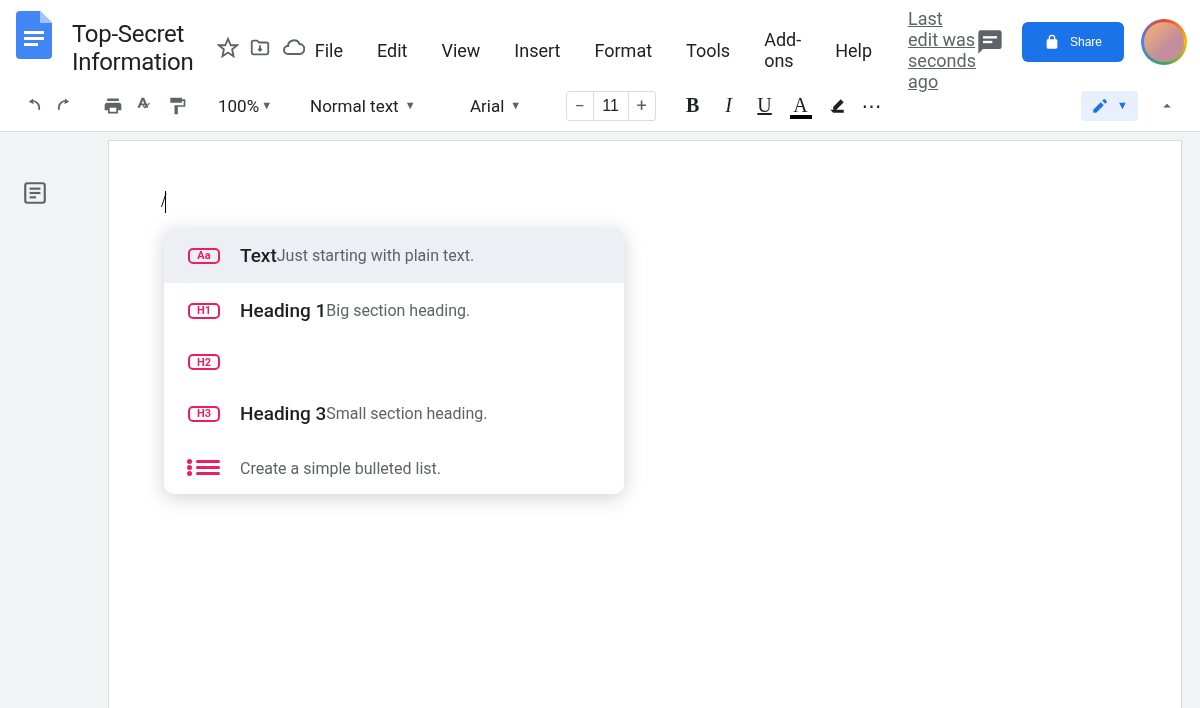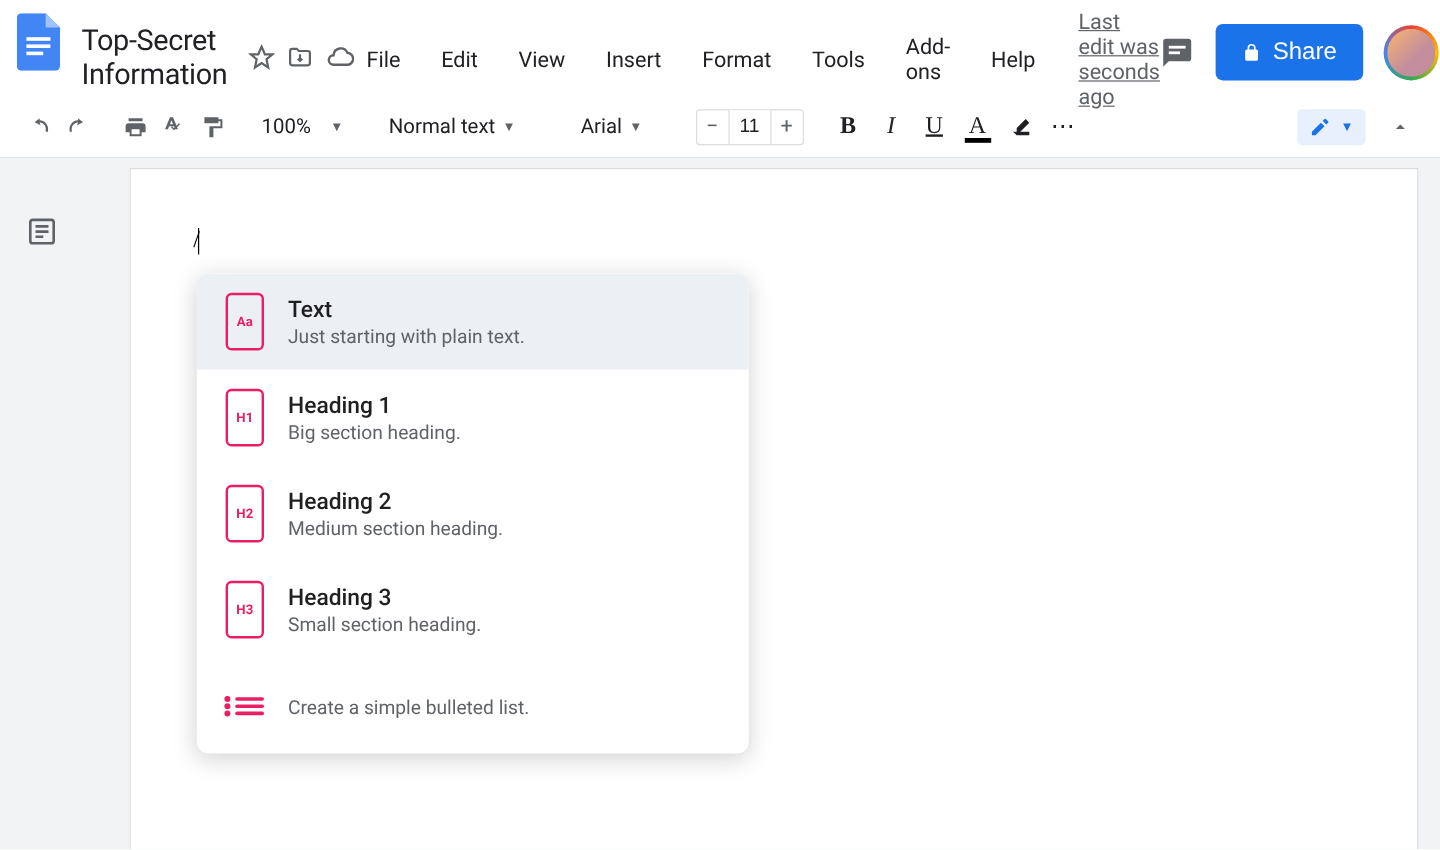--- a/index.html
+++ b/index.html
@@ -13,28 +13,28 @@
 .title-row { display: flex; align-items: center; gap: 10px; margin-bottom: 4px; }
 .doc-title { font-size: 24px; color: #202124; letter-spacing: -0.3px; padding: 2px 4px; }
 .title-icon { width: 24px; height: 24px; display: flex; align-items: center; justify-content: center; color: #5f6368; cursor: pointer; }
 
 .menubar { display: flex; align-items: center; gap: 14px; }
 .menu-item { font-size: 18px; color: #202124; padding: 4px 10px; cursor: pointer; border-radius: 4px; }
 .last-edit { font-size: 18px; color: #5f6368; text-decoration: underline; margin-left: 12px; cursor: pointer; }
 
 .header-right { display: flex; align-items: center; gap: 18px; margin-top: 12px; }
 .comment-icon { width: 28px; height: 28px; color: #5f6368; cursor: pointer; display: flex; align-items: center; justify-content: center; }
-.share-btn { background: #1a73e8; color: #fff; border: none; border-radius: 6px; padding: 12px 22px; font-size: 20px; font-weight: 500; display: flex; align-items: center; gap: 10px; cursor: pointer; }
+.share-btn { background: #1a73e8; color: #fff; border: none; border-radius: 6px; padding: 12px 22px; font-size: 12px; font-weight: 500; display: flex; align-items: center; gap: 10px; cursor: pointer; }
 .avatar { width: 44px; height: 44px; border-radius: 50%; background: linear-gradient(135deg, #e8a87c 20%, #c38d9e 60%); border: 2px solid transparent; background-clip: padding-box; cursor: pointer; position: relative; }
 .avatar::before { content: ''; position: absolute; inset: -3px; border-radius: 50%; background: conic-gradient(#ea4335, #fbbc04, #34a853, #4285f4, #ea4335); z-index: -1; }
 
 .toolbar { height: 52px; border-bottom: 1px solid #dadce0; display: flex; align-items: center; padding: 0 18px; gap: 4px; }
 .tool-group { display: flex; align-items: center; gap: 2px; margin-right: 14px; }
 .tool-btn { width: 30px; height: 30px; display: flex; align-items: center; justify-content: center; color: #5f6368; cursor: pointer; border-radius: 3px; font-size: 20px; }
-.zoom { display: flex; align-items: center; gap: 16px; font-size: 17px; color: #202124; padding: 0 8px; cursor: pointer; margin-right: 16px; }
+.zoom { display: flex; align-items: center; gap: 2px; font-size: 17px; color: #202124; padding: 0 8px; cursor: pointer; margin-right: 16px; }
 .style-select { display: flex; align-items: center; gap: 6px; font-size: 17px; color: #202124; padding: 0 10px; cursor: pointer; margin-right: 16px; }
 .font-select { display: flex; align-items: center; gap: 6px; font-size: 17px; color: #202124; padding: 0 10px; cursor: pointer; margin-right: 16px; min-width: 100px; justify-content: center; }
 
 .fontsize-group { display: flex; align-items: center; border: 1px solid #dadce0; border-radius: 3px; margin-right: 18px; }
 .fontsize-btn { width: 26px; height: 28px; display: flex; align-items: center; justify-content: center; color: #5f6368; cursor: pointer; font-size: 18px; }
 .fontsize-input { width: 36px; height: 28px; border: none; border-left: 1px solid #dadce0; border-right: 1px solid #dadce0; text-align: center; font-size: 16px; color: #202124; background: #fff; }
 
 .format-group { display: flex; align-items: center; gap: 6px; }
 .fmt-btn { width: 30px; height: 30px; display: flex; align-items: center; justify-content: center; color: #202124; cursor: pointer; border-radius: 3px; font-size: 20px; font-family: 'Times New Roman', serif; }
 .fmt-bold { font-weight: 700; }
@@ -51,26 +51,26 @@
 .workspace { position: absolute; top: 132px; left: 0; right: 0; bottom: 0; background: #f1f3f4; overflow: hidden; }
 .sidebar-icon { position: absolute; left: 22px; top: 48px; width: 28px; height: 28px; color: #5f6368; cursor: pointer; }
 .page { position: absolute; left: 108px; top: 8px; width: 1074px; height: 700px; background: #fff; border: 1px solid #dadce0; }
 .cursor-text { position: absolute; left: 52px; top: 48px; font-family: Georgia, serif; font-size: 20px; color: #000; }
 .cursor-line { display: inline-block; width: 1px; height: 22px; background: #000; vertical-align: middle; margin-left: -2px; animation: blink 1s infinite; }
 @keyframes blink { 50% { opacity: 0; } }
 
 .dropdown { position: absolute; left: 164px; top: 228px; width: 460px; background: #fff; border-radius: 10px; box-shadow: 0 4px 20px rgba(0,0,0,0.18); overflow: hidden; z-index: 100; }
 .dd-item { display: flex; align-items: center; gap: 20px; padding: 16px 24px; cursor: pointer; }
 .dd-item.selected { background: #eceff4; }
-.dd-icon { width: 32px; height: 48px; border: 2px solid #e91e63; border-radius: 5px; display: flex; align-items: center; justify-content: center; color: #e91e63; font-size: 11px; font-weight: 700; flex-shrink: 0; }
+.dd-icon { width: 32px; height: 16px; border: 2px solid #e91e63; border-radius: 5px; display: flex; align-items: center; justify-content: center; color: #e91e63; font-size: 11px; font-weight: 700; flex-shrink: 0; }
 .dd-icon.list { border: none; display: flex; flex-direction: column; gap: 3px; align-items: flex-start; justify-content: center; }
 .dd-icon.list span { width: 24px; height: 3px; background: #e91e63; border-radius: 2px; position: relative; margin-left: 8px; }
 .dd-icon.list span::before { content: ''; position: absolute; left: -9px; top: -1px; width: 5px; height: 5px; background: #e91e63; border-radius: 50%; }
 .dd-icon.numlist span::before { border-radius: 0; width: 5px; height: 5px; background: none; content: attr(data-num); color: #e91e63; font-size: 8px; font-weight: 700; top: -4px; left: -9px; }
-.dd-text { display: flex; flex-direction: column; }
+.dd-text { display: flex; flex-direction: row; }
 .dd-title { font-size: 19px; color: #1f1f1f; font-weight: 500; }
 .dd-desc { font-size: 16px; color: #5f6368; margin-top: 2px; }
 
 .caret-down { font-size: 11px; color: #5f6368; }
 </style>
 </head>
 <body>
 
 <div class="header">
   <div class="docs-logo">
@@ -232,24 +232,20 @@
     </div>
     <div class="dd-item">
       <div class="dd-icon">H1</div>
       <div class="dd-text">
         <div class="dd-title">Heading 1</div>
         <div class="dd-desc">Big section heading.</div>
       </div>
     </div>
     <div class="dd-item">
       <div class="dd-icon">H2</div>
-      <div class="dd-text">
-        <div class="dd-title">Heading 2</div>
-        <div class="dd-desc">Medium section heading.</div>
-      </div>
     </div>
     <div class="dd-item">
       <div class="dd-icon">H3</div>
       <div class="dd-text">
         <div class="dd-title">Heading 3</div>
         <div class="dd-desc">Small section heading.</div>
       </div>
     </div>
     <div class="dd-item">
       <div class="dd-icon list">

